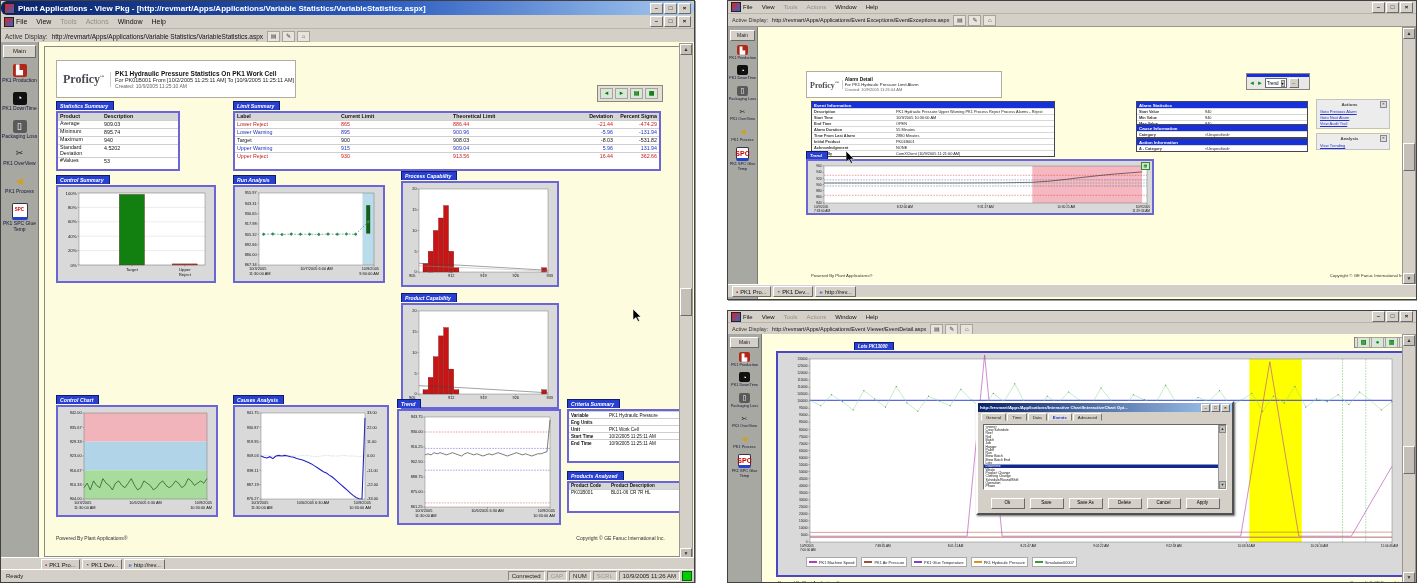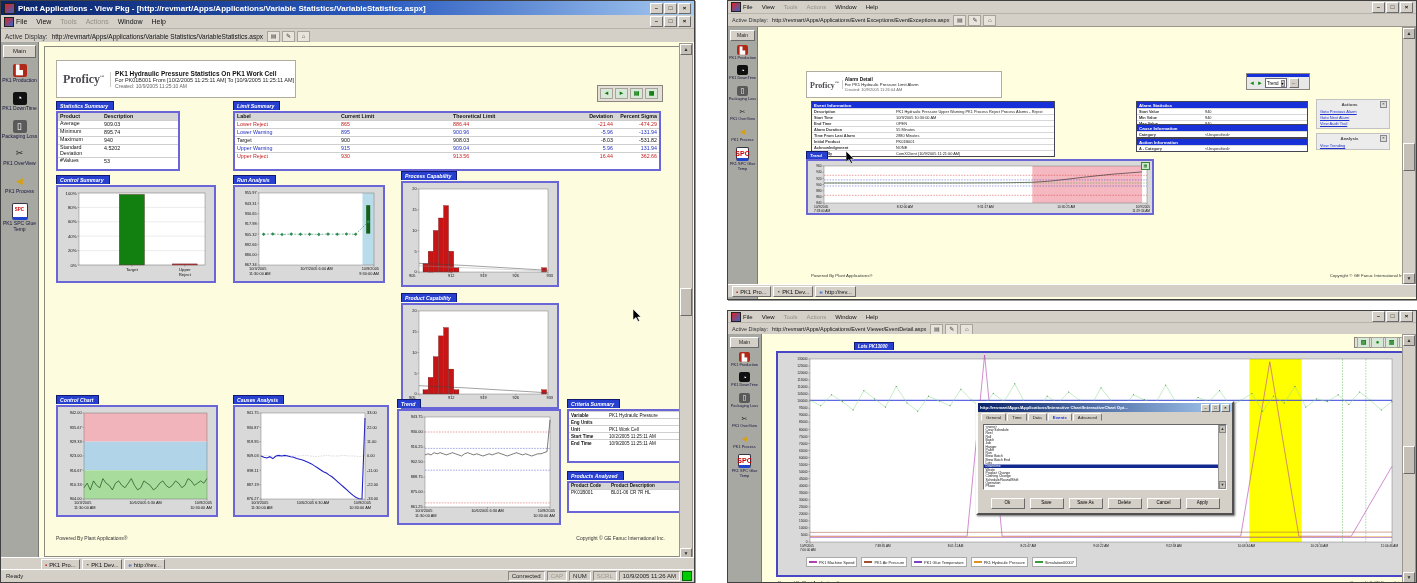--- a/index.html
+++ b/index.html
@@ -4,21 +4,21 @@
 <style>
   html,body{margin:0;padding:0;background:#fff;width:1417px;height:583px;overflow:hidden;
     font-family:"Liberation Sans",sans-serif;-webkit-font-smoothing:antialiased;}
   #stage{position:relative;width:1417px;height:583px;background:#fff;}
   .win{position:absolute;background:#d4d0c8;border:1px solid #404040;box-shadow:1px 1px 0 #9a9a9a;box-sizing:border-box;overflow:hidden;}
   #winL{left:0;top:0;width:695px;height:583px;}
   #winTR{left:727px;top:0;width:690px;height:300px;}
   #winBR{left:727px;top:310px;width:690px;height:273px;}
 
   
-  .titlebar{height:14px;background:linear-gradient(90deg,#0a246a,#2a5bc0 55%,#a6caf0);display:flex;align-items:center;gap:3px;padding:0 3px;color:#fff;font-size:8px;font-weight:bold;white-space:nowrap;overflow:hidden;}
+  .titlebar{height:14px;background:linear-gradient(90deg,#0a246a,#2a5bc0 55%,#a6caf0);display:flex;align-items:center;gap:3px;padding:0 3px;color:#fff;font-size:8px;font-weight:bold;white-space:nowrap;overflow:hidden;border-radius:6px;}
   .titlebar .ttxt{flex:1;overflow:hidden;text-overflow:ellipsis;}
   .appicon{width:9px;height:9px;background:linear-gradient(135deg,#d22,#36c);border:0.5px solid #222;flex:none;}
   .winbtns{display:flex;gap:1px;flex:none;}
   .winbtns .wb{width:11px;height:9px;background:#d4d0c8;border:1px solid;border-color:#fff #6a6a6a #6a6a6a #fff;font-size:6px;line-height:8px;text-align:center;color:#000;font-weight:bold;}
   .menubar{height:13px;display:flex;align-items:center;gap:2px;padding:0 3px;font-size:7px;color:#111;border-bottom:1px solid #b8b4ac;}
   .menuitems{display:flex;gap:9px;flex:1;}
   .menuitems .mi.dim{color:#948f85;}
   .addrbar{height:14px;display:flex;align-items:center;gap:4px;padding:0 4px;font-size:6.5px;border-bottom:1px solid #9a968e;background:#d4d0c8;white-space:nowrap;}
   .addrbar .lbl{color:#333;}
   .addrbar .url{color:#111;}

